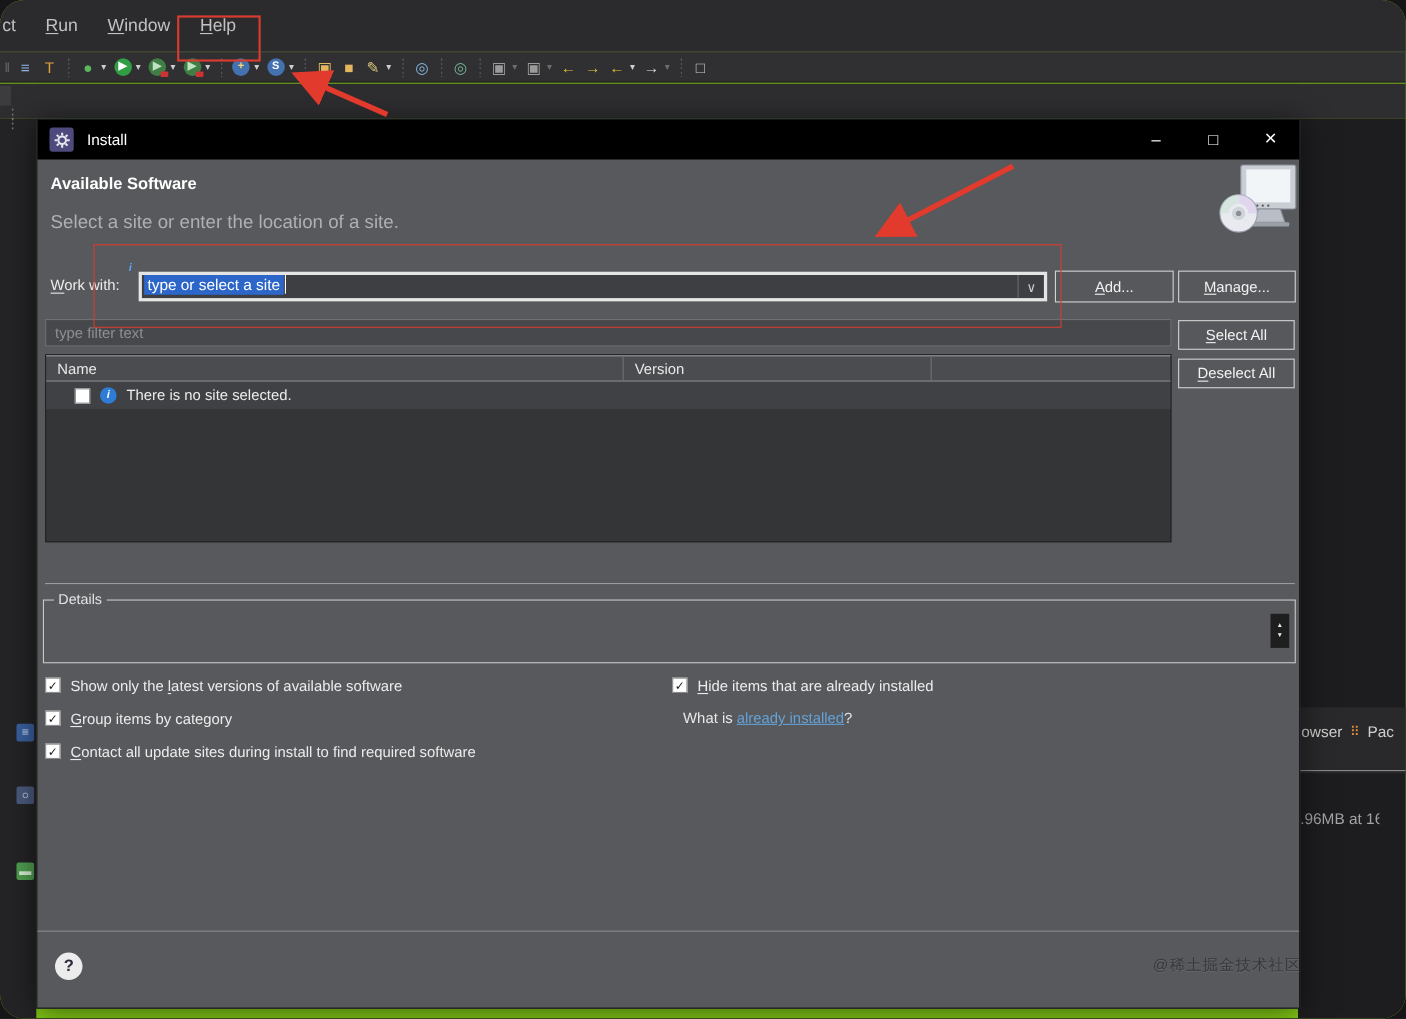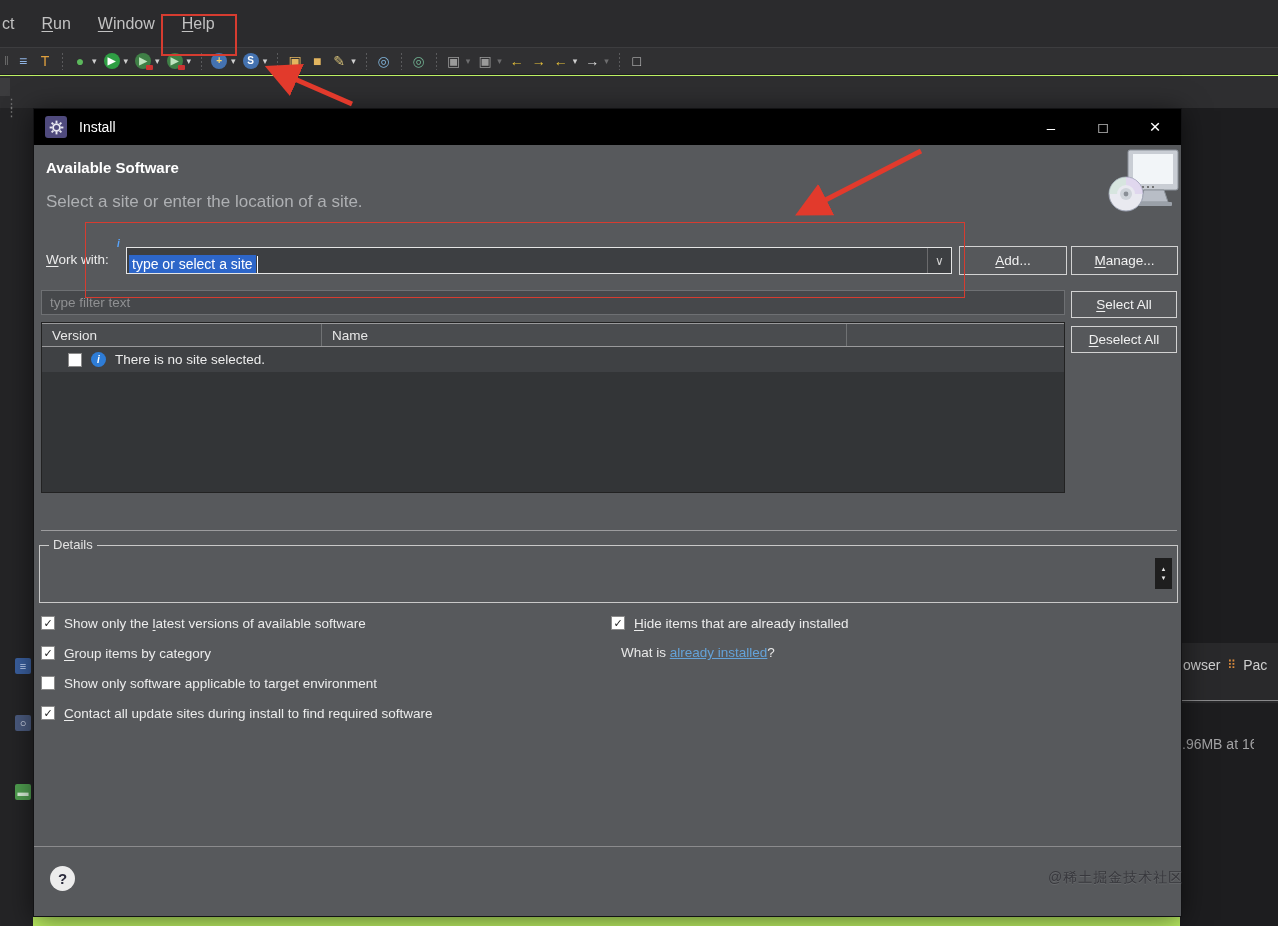--- a/index.html
+++ b/index.html
@@ -1,18 +1,18 @@
 <!DOCTYPE html>
 <html style="--red: #d63c30; --sel: #2d66c9; --link: #64a2d8; --info: #2e7cd6;"><head>
 <meta charset="utf-8">
 <style>
   :root{ --red:#d63c30; --sel:#2d66c9; --link:#64a2d8; --info:#2e7cd6; }
   html,body{margin:0;padding:0;background:#161618;}
   #screen{position:relative;width:1278px;height:926px;overflow:hidden;
-          background:#bef264;font-family:"Liberation Sans",sans-serif;
+          background:#84cc16;font-family:"Liberation Sans",sans-serif;border-radius:22px;
           -webkit-font-smoothing:antialiased;}
   u{text-underline-offset:2px;}
 
   
   .menubar{position:absolute;left:0;top:0;width:100%;height:47px;background:#2b2b2d;
            display:flex;align-items:center;gap:27px;padding-left:2px;
            color:#c2c2c2;font-size:16px;}
   .mi{cursor:default;}
 
   
@@ -61,21 +61,21 @@
            font-size:15px;color:#fff;cursor:default;}
   .hdr-title{position:absolute;left:12px;top:50px;font-size:15px;font-weight:bold;color:#fff;}
   .hdr-sub{position:absolute;left:12px;top:83px;font-size:17px;color:#aeb0b3;}
   .hdr-art{position:absolute;right:1px;top:39px;}
 
   .lbl{color:#ececec;font-size:13.5px;}
   .ww-label{position:absolute;left:12px;top:143px;}
   .info-badge{position:absolute;left:83px;top:129px;color:#58a6ff;font-size:10px;font-weight:bold;
               font-style:italic;}
   .combo{position:absolute;left:92px;top:138px;width:826px;height:27px;background:#3d3f42;
-         border:1px solid #e5e5e5;box-sizing:border-box;display:flex;align-items:flex-end;}
+         border:3px solid #e5e5e5;box-sizing:border-box;display:flex;align-items:flex-start;}
   .combo-text{margin-left:2px;background:var(--sel);color:#fff;font-size:14px;padding:1px 3px;}
   .caret{width:1px;height:17px;background:#fff;margin-left:1px;}
   .combo-chev{margin-left:auto;width:23px;align-self:stretch;display:flex;align-items:center;
               justify-content:center;color:#d0d0d0;font-size:12px;border-left:1px solid #6b6b6d;}
 
   .btn{background:#56585b;border:1px solid #d2d2d2;color:#f1f1f1;font-size:13.5px;
        font-family:inherit;display:flex;align-items:center;justify-content:center;
        box-sizing:border-box;padding:0;cursor:default;}
   .btn.disabled{color:#9b9b9b;}
   .btn-add{position:absolute;left:925px;top:137px;width:108px;height:29px;}
@@ -308,22 +308,22 @@
       <span class="caret"></span>
       <span class="combo-chev">∨</span>
     </div>
     <button class="btn btn-add"><u>A</u>dd...</button>
     <button class="btn btn-manage"><u>M</u>anage...</button>
 
     <input class="filter" placeholder="type filter text" style="">
 
     <div class="tbl">
       <div class="tbl-header">
+        <span class="th th-name">Name</span>
         <span class="th th-version">Version</span>
-        <span class="th th-name">Name</span>
         <span class="th th-rest"></span>
       </div>
       <div class="tbl-row">
         <span class="cb"></span>
         <span class="info-i">i</span>
         <span>There is no site selected.</span>
       </div>
     </div>
 
     <button class="btn btn-selall"><u>S</u>elect All</button>
@@ -340,24 +340,20 @@
     </div>
 
     <div class="opts-left" id="opts-left">
         <div class="opt">
           <span class="cb">✓</span>
           <span>Show only the <u>l</u>atest versions of available software</span>
         </div>
         <div class="opt">
           <span class="cb">✓</span>
           <span><u>G</u>roup items by category</span>
-        </div>
-        <div class="opt">
-          <span class="cb"></span>
-          <span>Show only software applicable to target environment</span>
         </div>
         <div class="opt">
           <span class="cb">✓</span>
           <span><u>C</u>ontact all update sites during install to find required software</span>
         </div>
       </div>
     <div class="opts-right" id="opts-right">
         <div class="opt">
           <span class="cb">✓</span>
           <span><u>H</u>ide items that are already installed</span>

